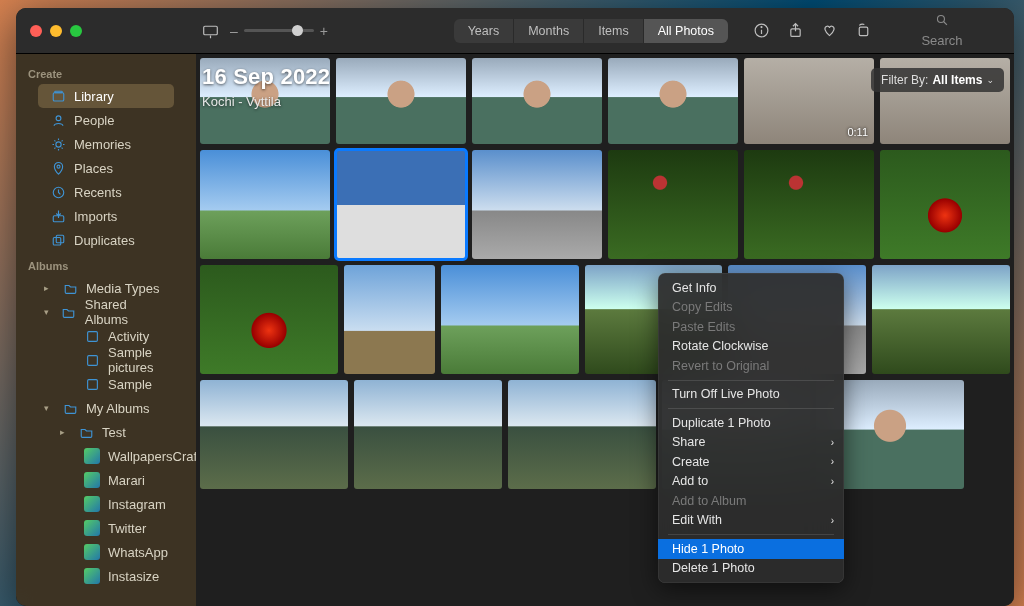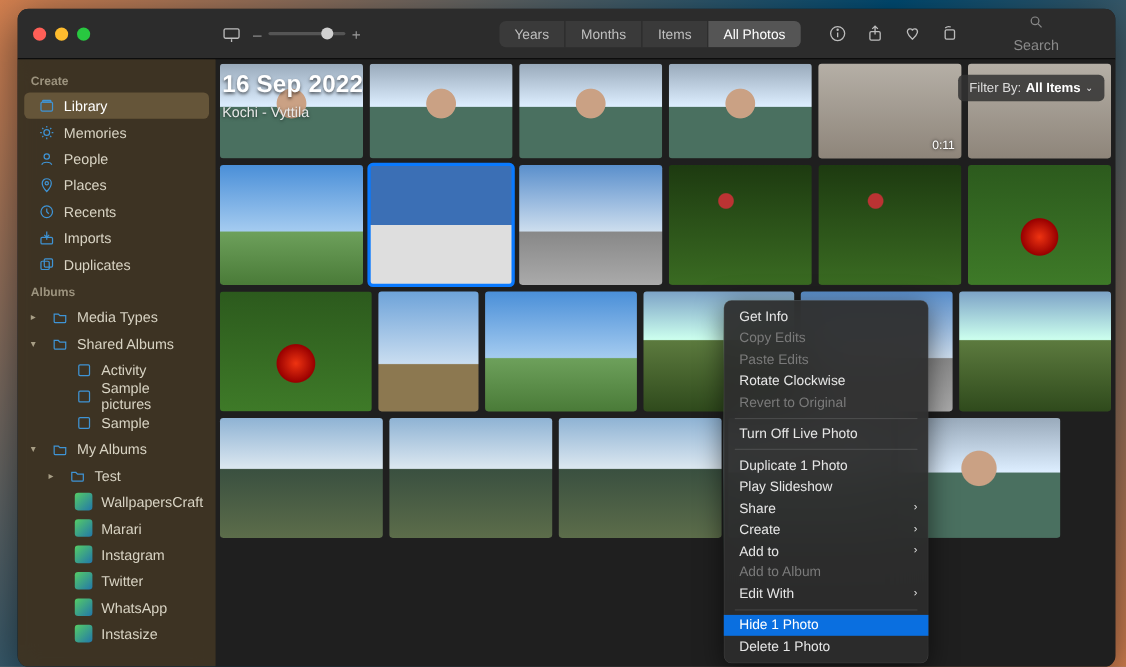--- a/index.html
+++ b/index.html
@@ -31,21 +31,21 @@
 .tb-spacer{flex:1}
 .tb-right{display:flex; align-items:center; gap:4px; padding-right:12px;}
 .tb-right .tb-icon{width:30px;height:28px;}
 .search { display:flex; align-items:center; gap:6px; color:#8a8a8a; font-size:13px; width:120px;flex-direction:column;}
 .body { flex:1; display:flex; min-height:0;}
 .sidebar {
   width: 180px; background: rgba(74,60,38,.72); backdrop-filter: blur(10px);
   font-size: 13px; color:#d8d2c2; overflow:auto; padding:6px 0 12px;
 }
 .sb-header{ font-size:11px; color:#9c937e; font-weight:600; padding: 8px 12px 4px; }
-.sb-item{ display:flex; align-items:center; gap:8px; height:24px; padding:0 12px; border-radius:5px; margin:0 6px; color:#d9d4c4;}
+.sb-item{ display:flex; align-items:center; gap:8px; height:24px; padding:0 12px; border-radius:5px; margin:0 22px; color:#d9d4c4;}
 .sb-item.active{ background:#655539; color:#fff;}
 .sb-item .ico{ width:16px; height:16px; display:flex; align-items:center; justify-content:center; color:#3f94d5; flex-shrink:0;}
 .sb-item .ico svg{width:15px;height:15px;stroke:#3f94d5;fill:none;stroke-width:1.5;}
 .sb-item.sub{padding-left:30px;}
 .sb-item.sub2{padding-left:46px;}
 .disc{width:10px;color:#a89f86;font-size:9px;}
 .al-thumb{width:16px;height:16px;border-radius:3px;display:inline-block;flex-shrink:0;background:linear-gradient(135deg,#5c6,#27a);}
 .content { flex:1; background:#1f1f1f; position:relative; overflow:hidden; }
 .header-overlay{position:absolute; left:6px; top:10px; z-index:3; color:#fff; text-shadow:0 1px 3px rgba(0,0,0,.6);}
 .header-overlay h1{font-size:22px; font-weight:700; letter-spacing:.2px;}
@@ -157,34 +157,34 @@
             <svg viewBox="0 0 20 20">
               <rect x="3" y="5" width="14" height="11" rx="1.7"></rect>
               <rect x="5" y="3" width="10" height="2" rx="1"></rect>
             </svg>
           </span>
           <span>Library</span>
         </div>
         <div class="sb-item">
           <span class="ico">
             <svg viewBox="0 0 20 20">
+              <circle cx="10" cy="7" r="3.2"></circle>
+              <path d="M4 17c1-4 11-4 12 0"></path>
+            </svg>
+          </span>
+          <span>People</span>
+        </div>
+        <div class="sb-item">
+          <span class="ico">
+            <svg viewBox="0 0 20 20">
               <circle cx="10" cy="10" r="3.5"></circle>
               <path d="M10 2v2M10 16v2M2 10h2M16 10h2M4.5 4.5l1.4 1.4M14.1 14.1l1.4 1.4M4.5 15.5l1.4-1.4M14.1 5.9l1.4-1.4"></path>
             </svg>
           </span>
           <span>Memories</span>
-        </div>
-        <div class="sb-item">
-          <span class="ico">
-            <svg viewBox="0 0 20 20">
-              <circle cx="10" cy="7" r="3.2"></circle>
-              <path d="M4 17c1-4 11-4 12 0"></path>
-            </svg>
-          </span>
-          <span>People</span>
         </div>
         <div class="sb-item">
           <span class="ico">
             <svg viewBox="0 0 20 20">
               <path d="M10 2c3 0 5.5 2.4 5.5 5.5 0 4.5-5.5 10-5.5 10S4.5 12 4.5 7.5C4.5 4.4 7 2 10 2z"></path>
               <circle cx="10" cy="7.5" r="2"></circle>
             </svg>
           </span>
           <span>Places</span>
         </div>
@@ -350,21 +350,20 @@
       <div class="ctx">
           <div class="mi">Get Info</div>
           <div class="mi dis">Copy Edits</div>
           <div class="mi dis">Paste Edits</div>
           <div class="mi">Rotate Clockwise</div>
           <div class="mi dis">Revert to Original</div>
           <div class="sep"></div>
           <div class="mi">Turn Off Live Photo</div>
           <div class="sep"></div>
           <div class="mi">Duplicate 1 Photo</div>
-          <div class="mi">Play Slideshow</div>
           <div class="mi">Share<span class="chev">›</span></div>
           <div class="mi">Create<span class="chev">›</span></div>
           <div class="mi">Add to<span class="chev">›</span></div>
           <div class="mi dis">Add to Album</div>
           <div class="mi">Edit With<span class="chev">›</span></div>
           <div class="sep"></div>
           <div class="mi hover">Hide 1 Photo</div>
           <div class="mi">Delete 1 Photo</div>
         </div>
     </div>

